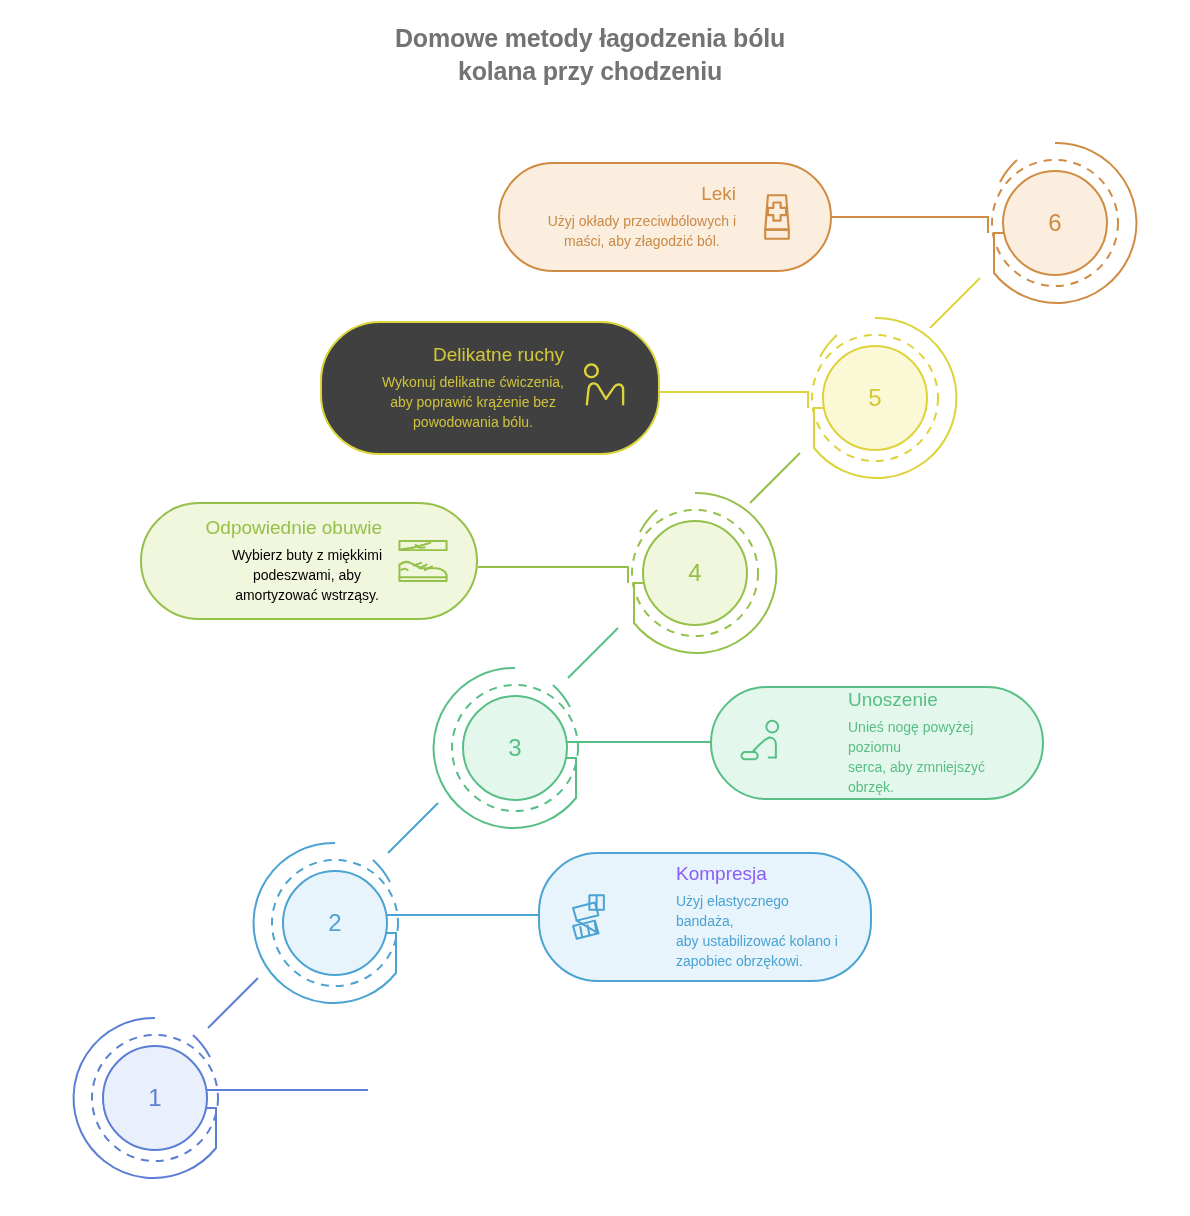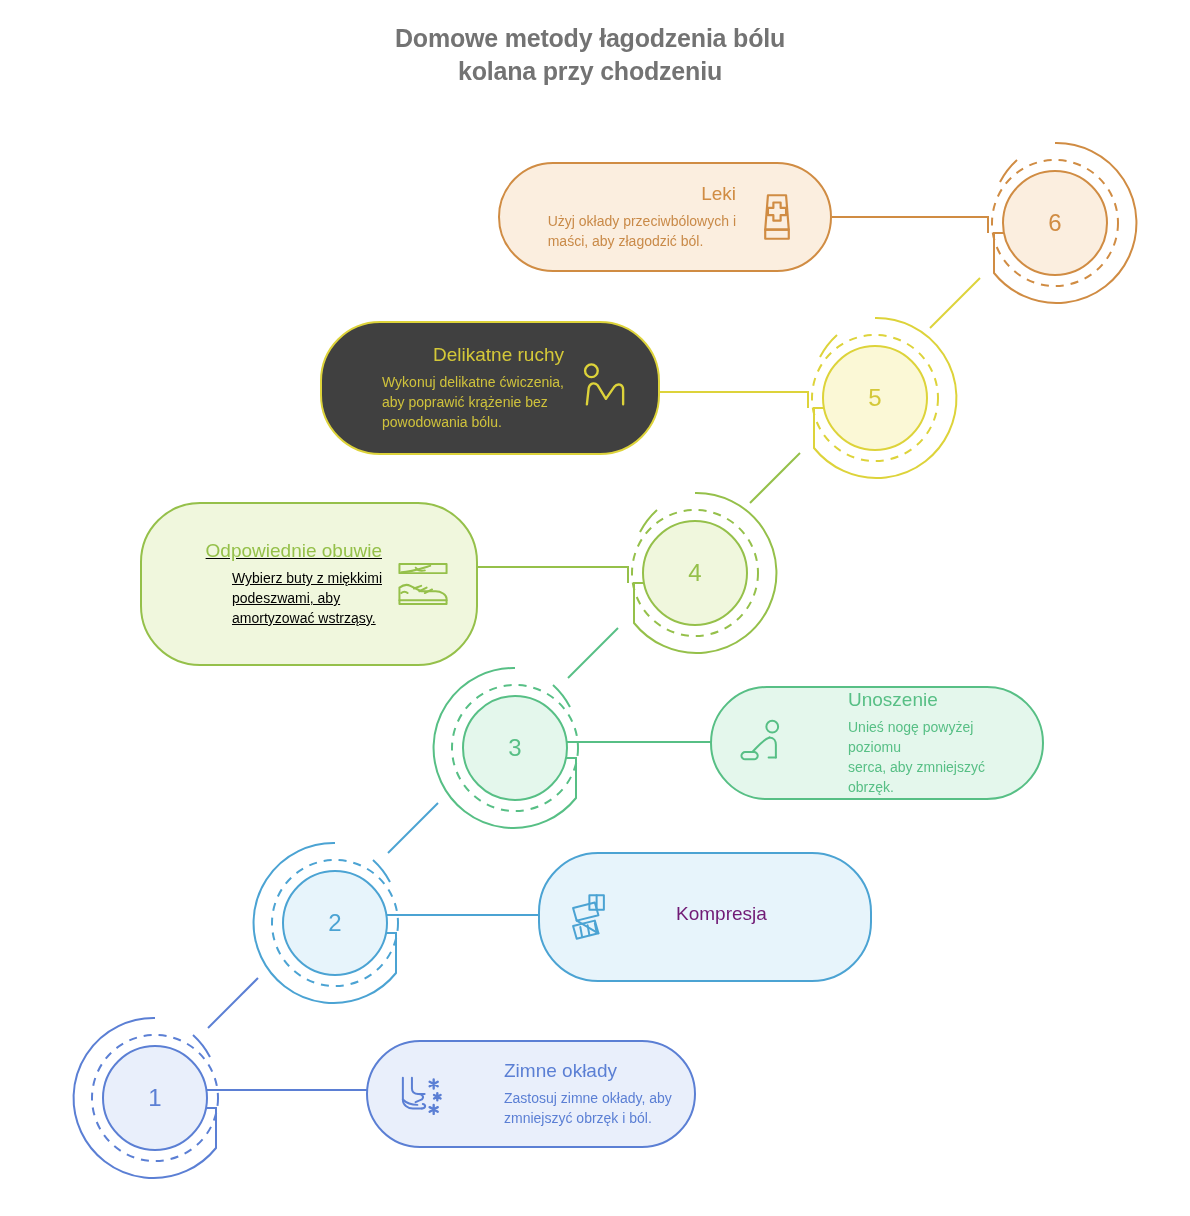--- a/index.html
+++ b/index.html
@@ -53,21 +53,21 @@
     padding: 14px 22px;
   }
   .card.icon-right { flex-direction: row; }
   .card.icon-left  { flex-direction: row; gap: 40px; }
   .card-text {
     flex: 1 1 auto;
     display: flex;
     flex-direction: column;
     justify-content: center;
   }
-  .card.icon-right .card-text { text-align: left; align-items: flex-end; padding-right: 10px;}
+  .card.icon-right .card-text { text-align: center; align-items: flex-end; padding-right: 10px;}
   .card.icon-left  .card-text { text-align: left;  align-items: flex-start; padding-left: 12px;}
   .card-title {
     font-size: 19px;
     line-height: 1.25;
     margin-bottom: 6px;
     white-space: nowrap;
   }
   .card-desc {
     font-size: 14px;
     line-height: 1.42;
@@ -184,76 +184,58 @@
   <div class="marker" style="left:970px; top:138px;">
     <svg viewBox="0 0 170 170" width="170" height="170">
       <path d="M 85 5 A 80 80 0 1 1 24 135 L 24 95 L 40 95" fill="none" stroke="#d08c43" stroke-width="2"></path>
       <path d="M 47 22 A 80 80 0 0 0 30 44" fill="none" stroke="#d08c43" stroke-width="2"></path>
       <circle cx="85" cy="85" r="63" fill="none" stroke="#d08c43" stroke-width="2" stroke-dasharray="8 7"></circle>
       <circle cx="85" cy="85" r="52" fill="#fbeedf" stroke="#d08c43" stroke-width="2"></circle>
     </svg>
     <div class="marker-num" style="color:#d08c43;">6</div>
   </div>
 
-  <div class="card icon-left" style="left:366px; top:1040px; width:330px; height:108px; background:#e9effb; border-color:#5b7fd4;">
-    <div class="card-icon">
-      <svg viewBox="0 0 64 64" fill="none" stroke="#5b7fd4" stroke-width="2.2" stroke-linecap="round" stroke-linejoin="round">
-        <path d="M12 14 L12 38 C12 44 17 48 23 48 L33 48"></path>
-        <path d="M22 14 L22 26 C22 30 25 32 29 32 L36 32"></path>
-        <path d="M12 38 C16 42 22 44 28 44"></path>
-        <path d="M29 32 C33 32 36 35 33 38 L26 41"></path>
-        <path d="M33 48 C37 48 38 44 34 43"></path>
-        <g stroke-width="2.6">
-          <path d="M46 16 L46 26 M41.5 18.5 L50.5 23.5 M50.5 18.5 L41.5 23.5"></path>
-          <path d="M50 31 L50 39 M46.4 33 L53.6 37 M53.6 33 L46.4 37"></path>
-          <path d="M46 44 L46 54 M41.5 46.5 L50.5 51.5 M50.5 46.5 L41.5 51.5"></path>
-        </g>
-      </svg>
-    </div>
-    <div class="card-text">
-      <div class="card-title" style="color:#5b7fd4;">Zimne okłady</div>
-      <div class="card-desc" style="color:#5b7fd4;">Zastosuj zimne okłady, aby
-zmniejszyć obrzęk i ból.</div>
-    </div>
-  </div>
 
   <div class="card icon-left" style="left:538px; top:852px; width:334px; height:130px; background:#e7f4fb; border-color:#4ba3d3;">
     <div class="card-icon">
       <svg viewBox="0 0 64 64" fill="none" stroke="#4ba3d3" stroke-width="2.2" stroke-linecap="round" stroke-linejoin="round">
         <path d="M28 8 L44 8 L44 24 L28 24 Z"></path>
         <path d="M36 8 L36 24"></path>
         <path d="M10 22 L34 16 L38 30 L14 36 Z"></path>
         <path d="M10 42 L34 36 L38 50 L14 56 Z"></path>
         <path d="M18 43 L20 54 M26 41 L28 52 M34 39 L36 49"></path>
         <path d="M14 36 L38 50"></path>
       </svg>
     </div>
     <div class="card-text">
-      <div class="card-title" style="color:#701a75;">Kompresja</div>
+      <div class="card-title" style="color:#8b5cf6;">Kompresja</div>
+      <div class="card-desc" style="color:#4ba3d3;">Użyj elastycznego bandaża,
+aby ustabilizować kolano i
+zapobiec obrzękowi.</div>
     </div>
   </div>
 
   <div class="card icon-left" style="left:710px; top:686px; width:334px; height:114px; background:#e4f7ec; border-color:#57bf85;">
     <div class="card-icon">
       <svg viewBox="0 0 64 64" fill="none" stroke="#57bf85" stroke-width="2.2" stroke-linecap="round" stroke-linejoin="round">
         <circle cx="40" cy="14" r="6.5"></circle>
         <path d="M37 26 C42 26 44 30 44 34 L44 48"></path>
         <path d="M37 26 C30 28 24 36 18 42"></path>
         <path d="M10 42 L20 42 C22 42 24 44 24 46 C24 48 22 50 20 50 L10 50 C8 50 6 48 6 46 C6 44 8 42 10 42 Z"></path>
         <path d="M44 48 L36 48"></path>
       </svg>
     </div>
     <div class="card-text">
       <div class="card-title" style="color:#57bf85;">Unoszenie</div>
       <div class="card-desc" style="color:#57bf85;">Unieś nogę powyżej poziomu
 serca, aby zmniejszyć obrzęk.</div>
     </div>
   </div>
 
-  <div class="card icon-right" style="left:140px; top:502px; width:338px; height:164px; background:#f0f7dd; border-color:#95c04a;text-decoration:underline;">
+  <div class="card icon-right" style="left:140px; top:502px; width:338px; height:118px; background:#f0f7dd; border-color:#95c04a;">
     <div class="card-text">
       <div class="card-title" style="color:#95c04a;">Odpowiednie obuwie</div>
       <div class="card-desc" style="color:#000000;">Wybierz buty z miękkimi
 podeszwami, aby
 amortyzować wstrząsy.</div>
     </div>
     <div class="card-icon">
       <svg viewBox="0 0 64 64" fill="none" stroke="#95c04a" stroke-width="2.2" stroke-linecap="round" stroke-linejoin="round">
         <path d="M6 10 L58 10 L58 20 L6 20 Z"></path>
         <path d="M8 19 C18 19 30 15 40 12"></path>

